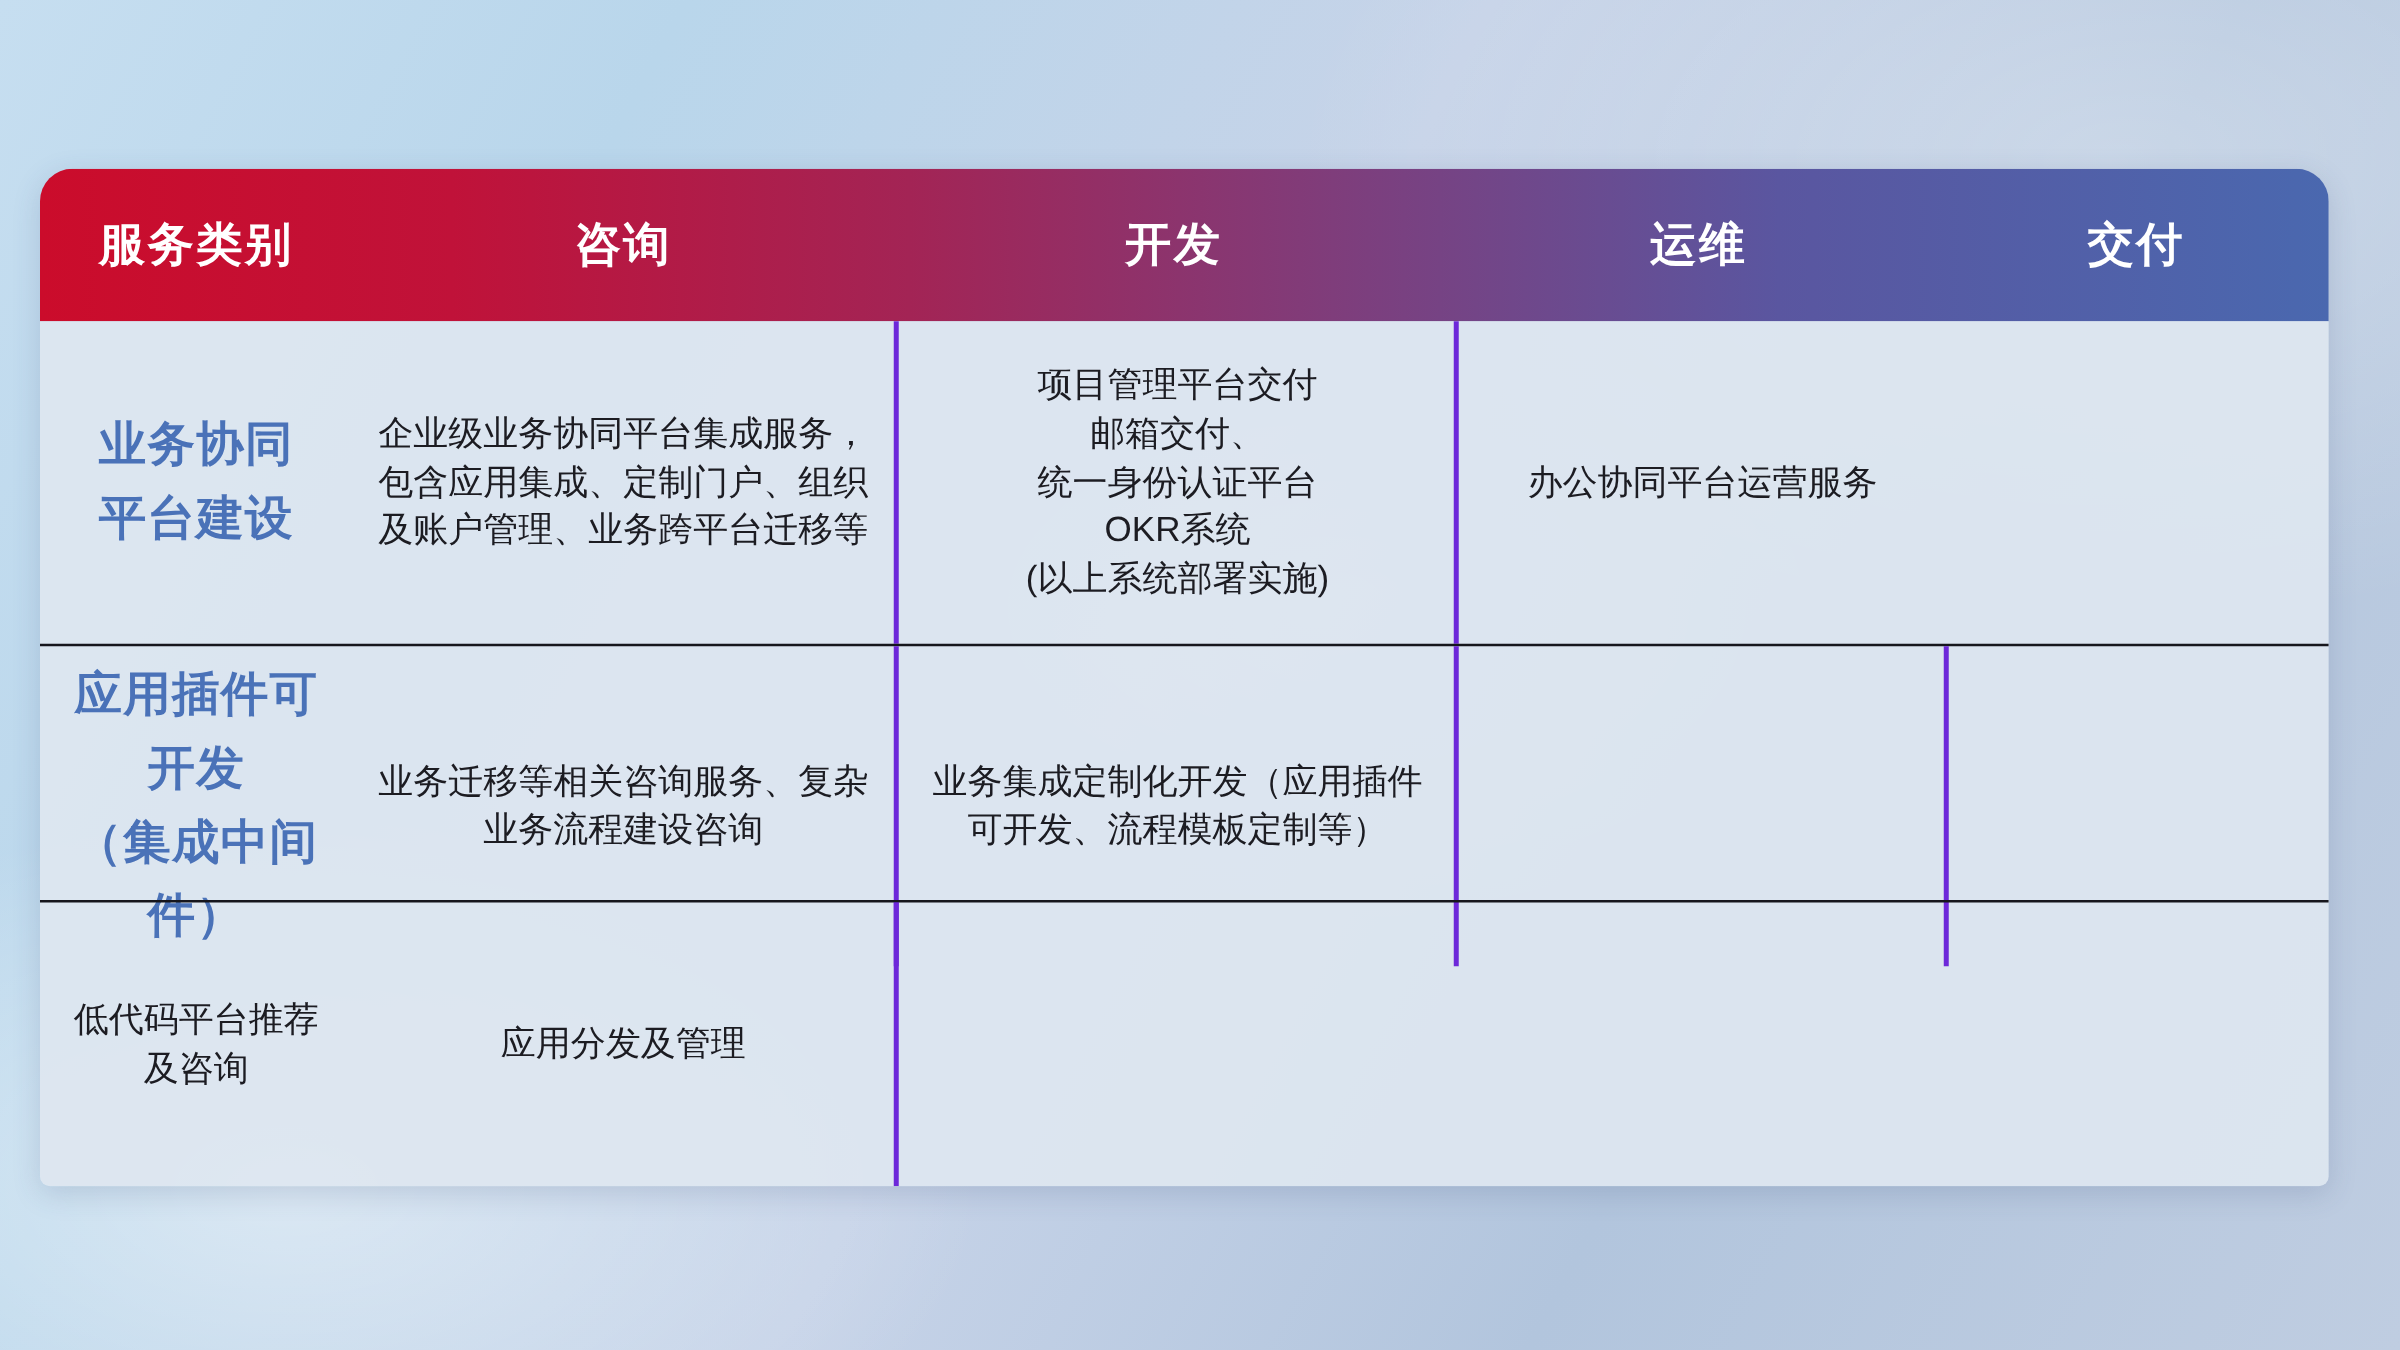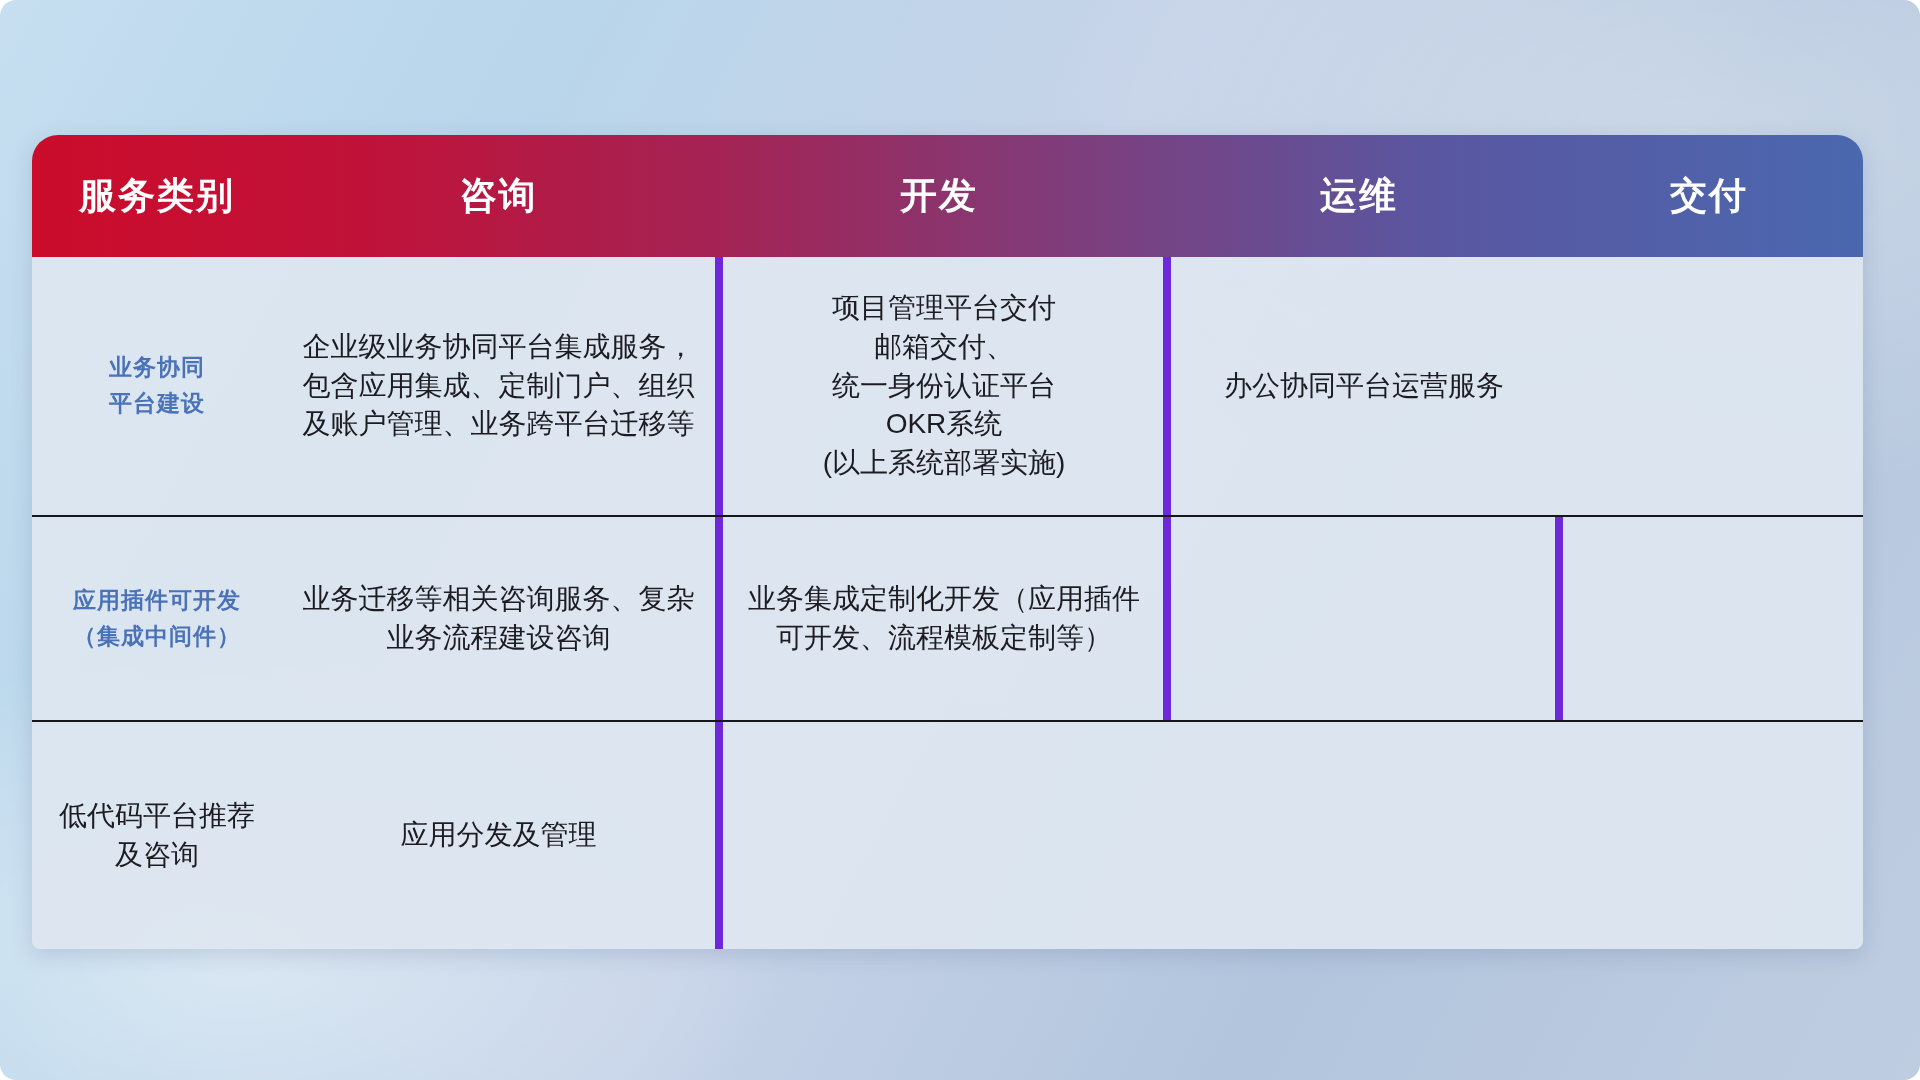--- a/index.html
+++ b/index.html
@@ -9,21 +9,20 @@
     overflow: hidden;
   }
   .stage {
     position: relative;
     width: 1920px; height: 1080px;
     background:
       radial-gradient(ellipse 900px 480px at 12% 88%, rgba(255,255,255,0.45), transparent 62%),
       radial-gradient(ellipse 1100px 620px at 88% 12%, rgba(255,255,255,0.30), transparent 60%),
       radial-gradient(ellipse 700px 400px at 55% 45%, rgba(255,255,255,0.18), transparent 65%),
       linear-gradient(118deg, #c6def0 0%, #b9d6eb 22%, #c6d3e8 48%, #b2c5dd 72%, #bfcde1 100%);
-    border-radius: 16px;
   }
   .table-card {
     position: absolute;
     left: 32px; top: 135px;
     width: 1831px; height: 814px;
     border-radius: 26px 26px 8px 8px;
     overflow: hidden;
     box-shadow: 0 6px 22px rgba(60,80,120,0.18);
   }
   .thead {
@@ -54,26 +53,26 @@
     text-align: center;
     white-space: pre-line;
     color: #1c1c22;
     font-size: 28px;
     line-height: 1.38;
     padding: 10px 14px;
     box-sizing: border-box;
   }
   
   .cell:nth-child(3), .cell:nth-child(4), .cell:nth-child(5) {
-    border-left: 8px solid #6d28d9;
+    border-left: 4px solid #6d28d9;
     padding-left: 16px;
   }
   .cell.category {
     color: #4a72b8;
-    font-size: 23px;
+    font-size: 38px;
     font-weight: bold;
     line-height: 1.55;
     letter-spacing: 1px;
   }
 </style>
 </head>
 <body>
 
 <div class="stage">
   <div class="table-card">

